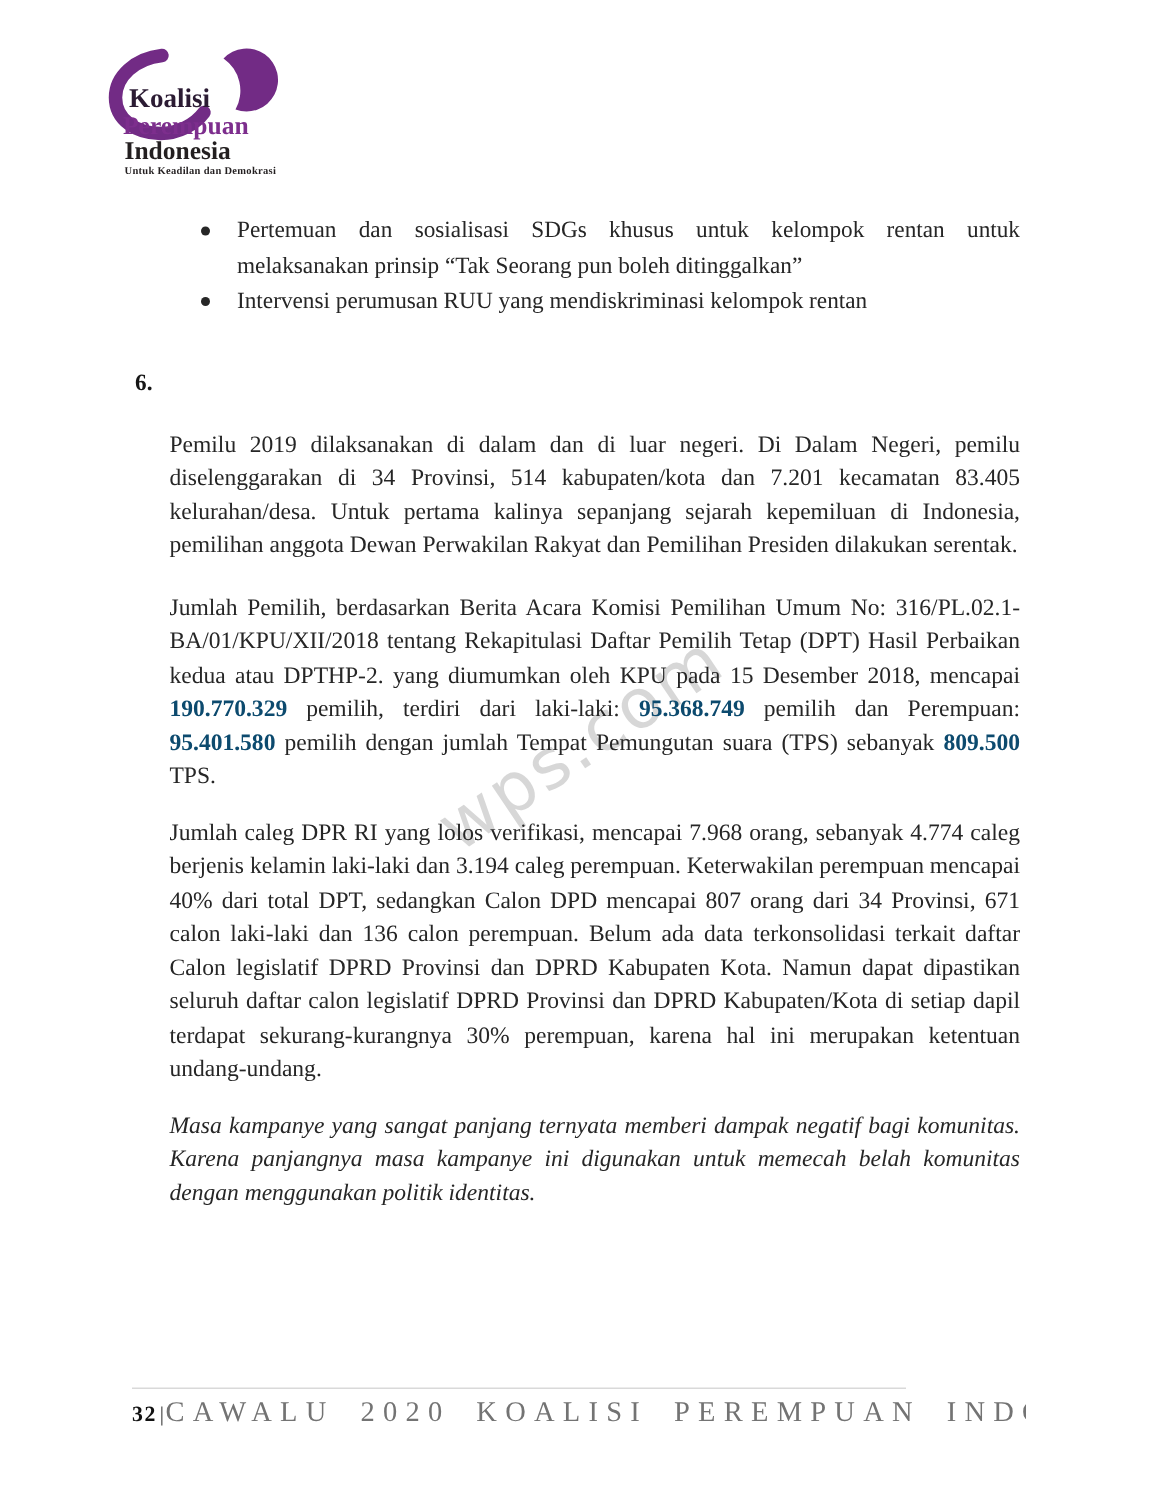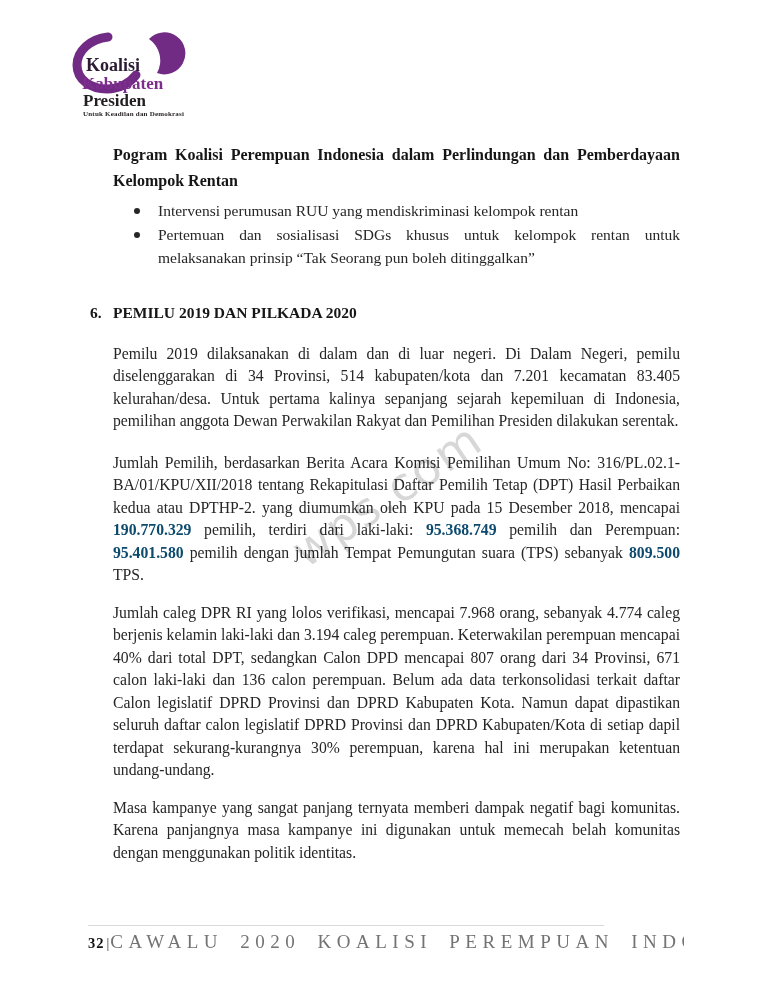--- a/index.html
+++ b/index.html
@@ -61,21 +61,21 @@
   .sec-num { width: 23px; flex: none; }
   .body-par {
     margin: 20px 0 0 23px;
     font-size: 15.7px; line-height: 22.5px;
     text-align: justify; color: #262626;
   }
   .body-par b { color: #0c4a6e; }
   .par-1 { margin-top: 20px; }
   .par-2 { margin-top: 19px; }
   .par-3 { margin-top: 15px; }
-  .par-4 { margin-top: 15px; }
+  .par-4 { margin-top: 15px; font-style: italic; }
 
   
   .footer-rule {
     position: absolute; left: 88px; right: 80px; top: 913px;
     border-top: 1.5px solid #d9d9d9; height: 0;
   }
   .footer { position: absolute; left: 88px; top: 919px; white-space: nowrap; }
   .footer .page-num { font-size: 14.5px; font-weight: bold; color: #111; letter-spacing: 1px; }
   .footer .sep { font-size: 14px; color: #333; margin: 0 1px 0 2px; }
   .footer .footer-text { font-size: 19px; color: #737373; letter-spacing: 5.5px; word-spacing: 7px; }
@@ -84,49 +84,47 @@
 <body>
 
 <div class="page">
 
   <div class="logo">
     <svg width="130" height="95" viewBox="0 0 130 95">
       <path d="M36,5 C 18,7 5,19 5,33 C 5,48 19,57 35,57 C 47,57 58,51 64,43" fill="none" stroke-width="9" stroke-linecap="round" stroke="#722b85"></path>
       <path d="M77,7 A21,21 0 1 1 85,41 A26,26 0 0 0 77,7 Z" fill="#722b85"></path>
     </svg>
     <div class="logo-line logo-l1">Koalisi</div>
-    <div class="logo-line logo-l2">Kabupaten</div>
-    <div class="logo-line logo-l3">Presiden</div>
+    <div class="logo-line logo-l2">Perempuan</div>
+    <div class="logo-line logo-l3">Indonesia</div>
     <div class="logo-line logo-tagline">Untuk Keadilan dan Demokrasi</div>
   </div>
 
   <div class="watermark">
     <span>wps.com</span>
   </div>
 
   <div class="content">
 
     <div>
-      <h2 class="intro-heading">Pogram Koalisi Perempuan Indonesia dalam Perlindungan dan Pemberdayaan Kelompok Rentan</h2>
       <ul class="bullets">
         <li>
           <span class="dot"></span>
-          <span>Intervensi perumusan RUU yang mendiskriminasi kelompok rentan</span>
+          <span>Pertemuan dan sosialisasi SDGs khusus untuk kelompok rentan untuk melaksanakan prinsip “Tak Seorang pun boleh ditinggalkan”</span>
         </li>
         <li>
           <span class="dot"></span>
-          <span>Pertemuan dan sosialisasi SDGs khusus untuk kelompok rentan untuk melaksanakan prinsip “Tak Seorang pun boleh ditinggalkan”</span>
+          <span>Intervensi perumusan RUU yang mendiskriminasi kelompok rentan</span>
         </li>
       </ul>
     </div>
 
     <div class="section">
       <div class="section-heading">
         <span class="sec-num">6.</span>
-        <span class="sec-title">PEMILU 2019 DAN PILKADA 2020</span>
       </div>
       <p class="body-par par-1"><span>Pemilu 2019 dilaksanakan di dalam dan di luar negeri. Di Dalam Negeri, pemilu diselenggarakan di 34 Provinsi, 514 kabupaten/kota dan 7.201 kecamatan 83.405 kelurahan/desa. Untuk pertama kalinya sepanjang sejarah kepemiluan di Indonesia, pemilihan anggota Dewan Perwakilan Rakyat dan Pemilihan Presiden dilakukan serentak.</span></p>
       <p class="body-par par-2"><span>Jumlah Pemilih, berdasarkan Berita Acara Komisi Pemilihan Umum No: 316/PL.02.1-BA/01/KPU/XII/2018 tentang Rekapitulasi Daftar Pemilih Tetap (DPT) Hasil Perbaikan kedua atau DPTHP-2. yang diumumkan oleh KPU pada 15 Desember 2018, mencapai </span><b>190.770.329</b><span> pemilih, terdiri dari laki-laki: </span><b>95.368.749</b><span> pemilih dan Perempuan: </span><b>95.401.580</b><span> pemilih dengan jumlah Tempat Pemungutan suara (TPS) sebanyak </span><b>809.500</b><span> TPS.</span></p>
       <p class="body-par par-3"><span>Jumlah caleg DPR RI yang lolos verifikasi, mencapai  7.968 orang, sebanyak 4.774 caleg berjenis kelamin laki-laki dan 3.194 caleg perempuan. Keterwakilan perempuan mencapai 40% dari total DPT, sedangkan Calon DPD mencapai 807 orang dari 34 Provinsi, 671 calon laki-laki dan 136 calon perempuan. Belum ada data terkonsolidasi terkait daftar Calon legislatif DPRD Provinsi dan DPRD Kabupaten Kota. Namun dapat dipastikan seluruh daftar calon legislatif DPRD Provinsi dan DPRD Kabupaten/Kota di setiap dapil terdapat sekurang-kurangnya 30% perempuan, karena hal ini merupakan ketentuan undang-undang.</span></p>
       <p class="body-par par-4"><span>Masa kampanye yang sangat panjang ternyata memberi dampak negatif bagi komunitas. Karena panjangnya masa kampanye ini digunakan untuk memecah belah komunitas dengan menggunakan politik identitas.</span></p>
     </div>
 
   </div>
 
   <div class="footer-rule"></div>

